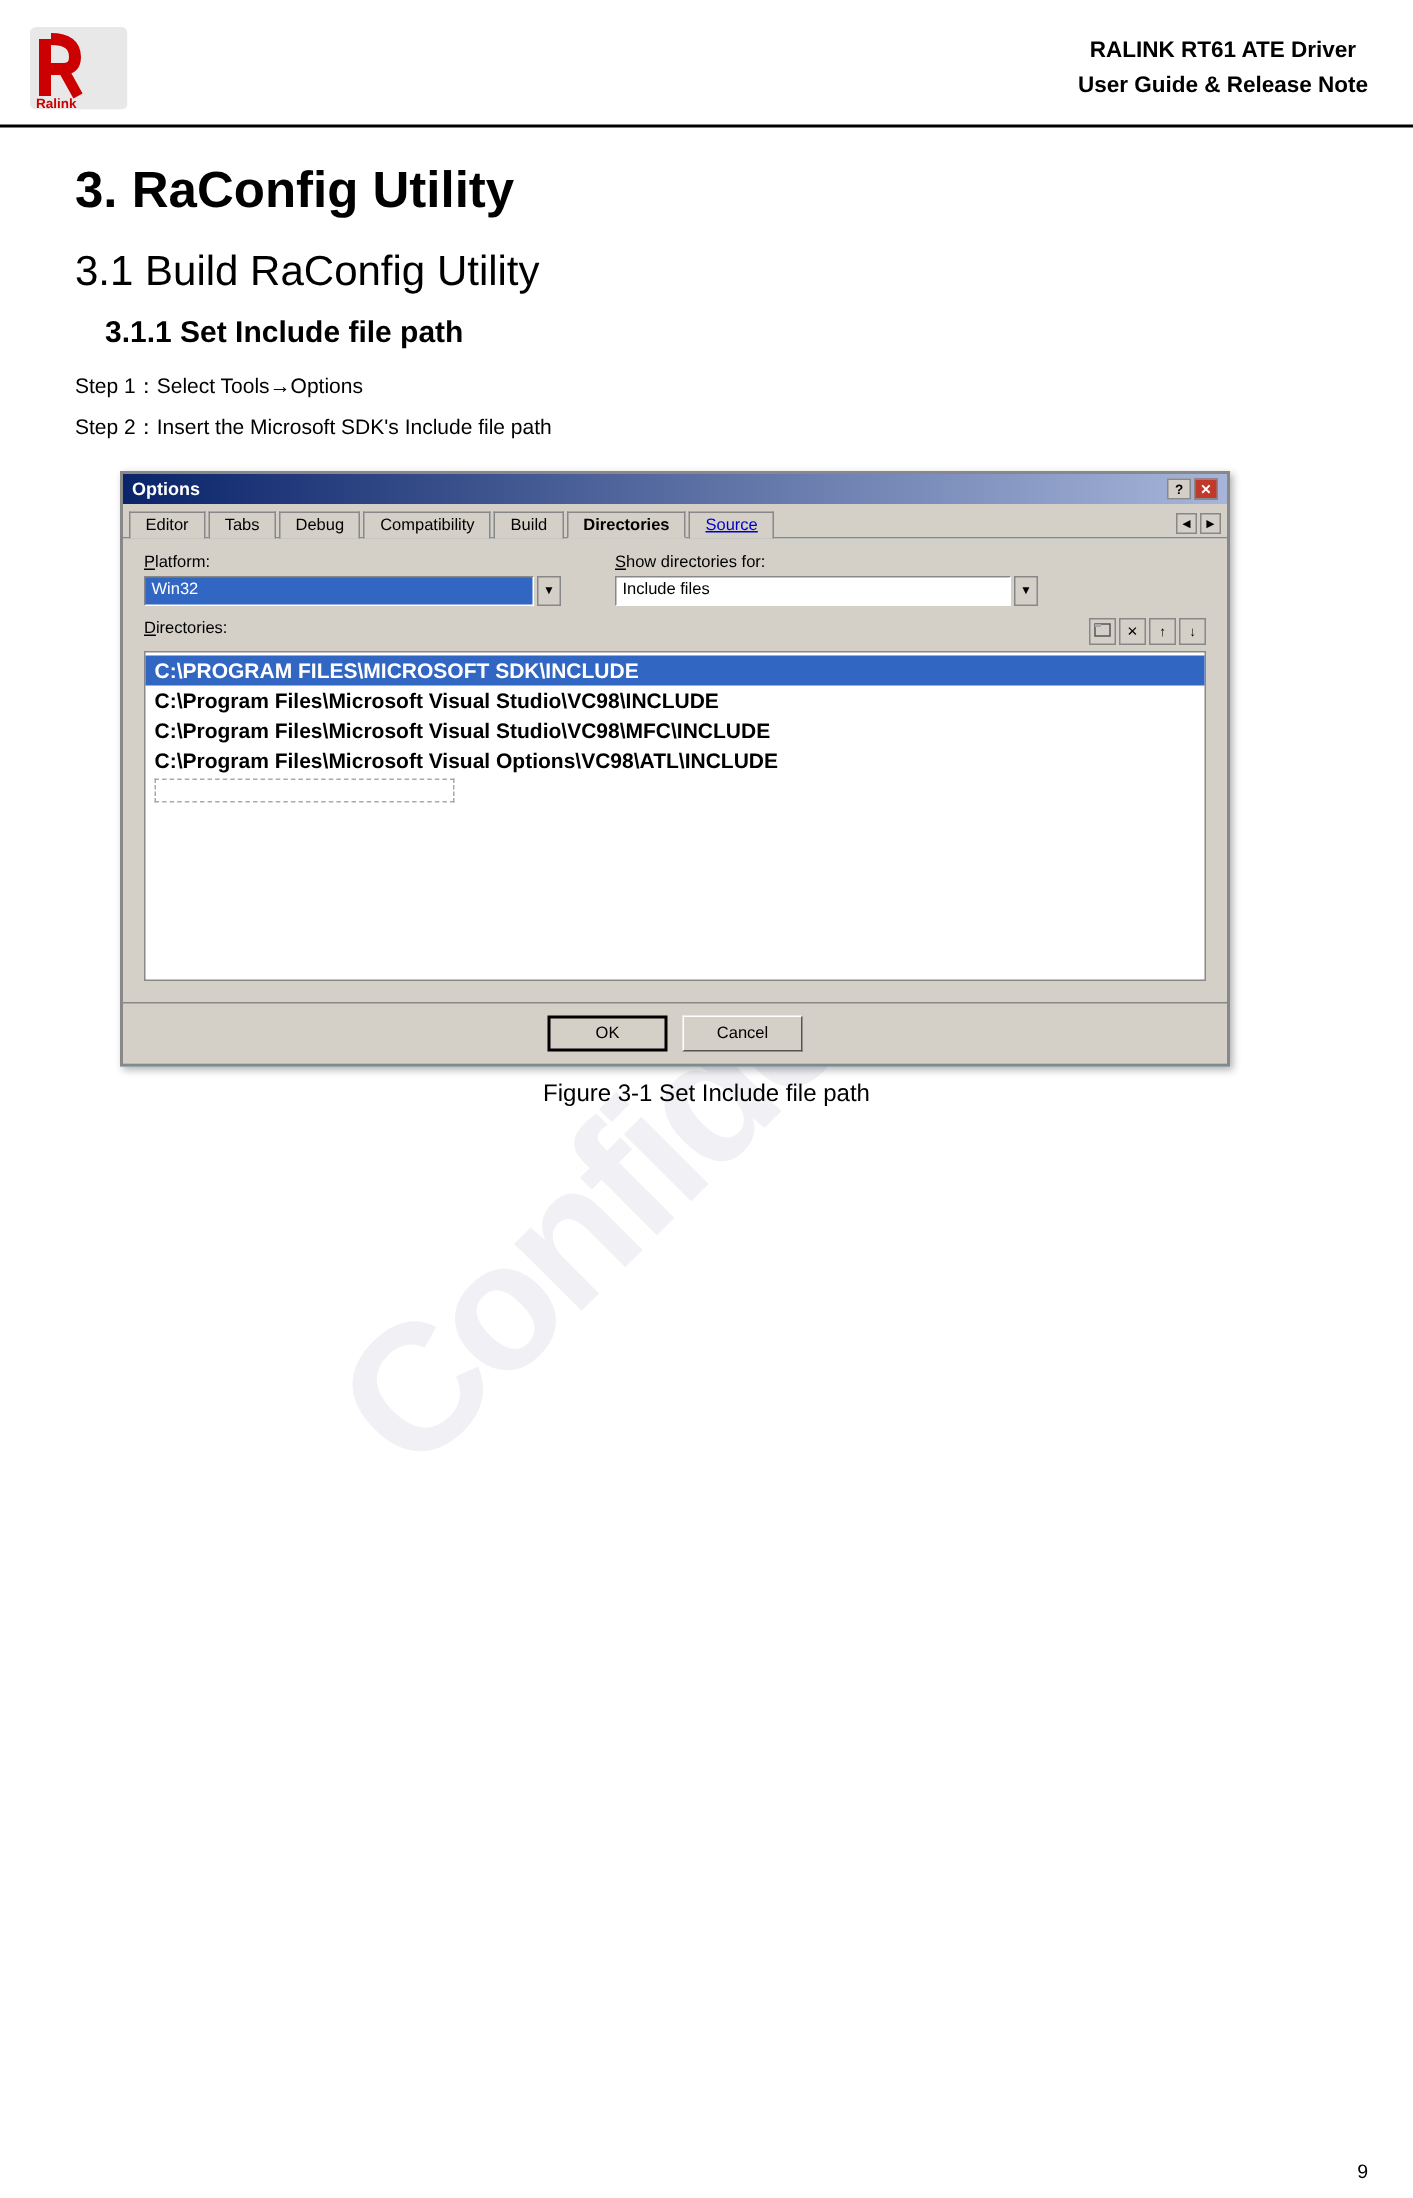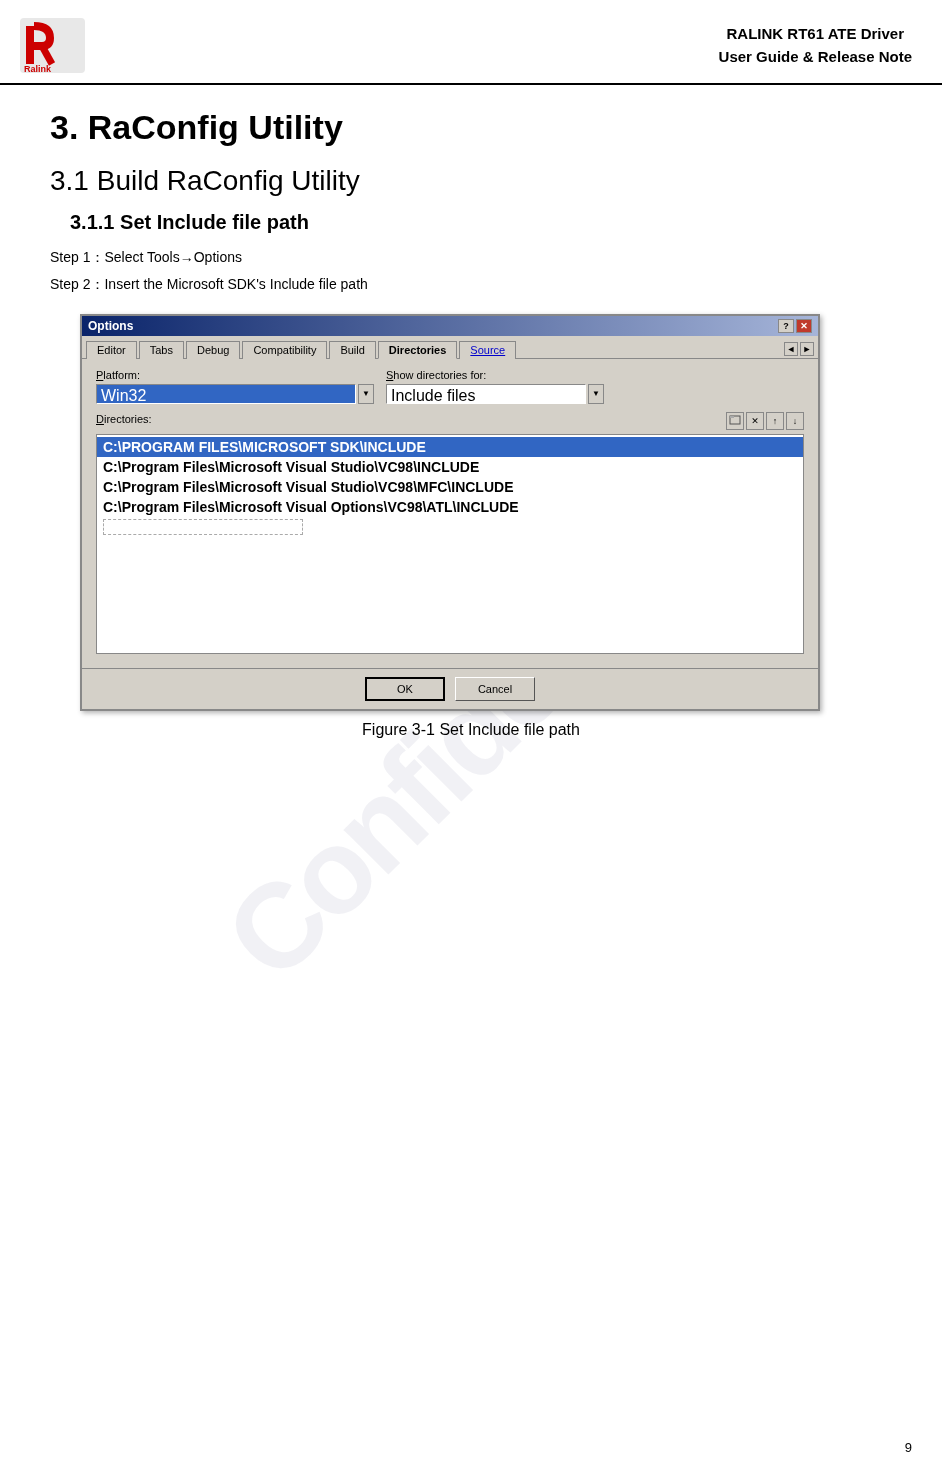--- a/index.html
+++ b/index.html
@@ -192,21 +192,21 @@
     .dialog-body {
       padding: 10px 14px 14px 14px;
       background: #d4d0c8;
     }
 
     
     .form-row {
       display: flex;
       align-items: flex-start;
       margin-bottom: 8px;
-      gap: 12px;
+      gap: 36px;
     }
     .form-group {
       display: flex;
       flex-direction: column;
     }
     .form-label {
       font-size: 11px;
       margin-bottom: 3px;
     }
     .form-label .underline {
@@ -216,42 +216,42 @@
       display: flex;
       align-items: center;
       gap: 2px;
     }
     .win-input {
       background: white;
       border: 1px solid #888;
       border-right: 1px solid #fff;
       border-bottom: 1px solid #fff;
       padding: 2px 4px;
-      font-size: 16px;
+      font-size: 11px;
       height: 20px;
     }
     .win-input.blue-bg {
       background: #3166c3;
       color: white;
       width: 260px;
     }
     .win-dropdown-btn {
       width: 16px;
       height: 20px;
       border: 1px solid #888;
       background: #d4d0c8;
       display: flex;
       align-items: center;
       justify-content: center;
       font-size: 8px;
       cursor: pointer;
     }
     .win-input.show-dirs {
       background: white;
-      width: 200px;
+      width: 264px;
     }
 
     
     .dir-label-row {
       display: flex;
       align-items: center;
       justify-content: space-between;
       margin-bottom: 4px;
     }
     .dir-icons {

